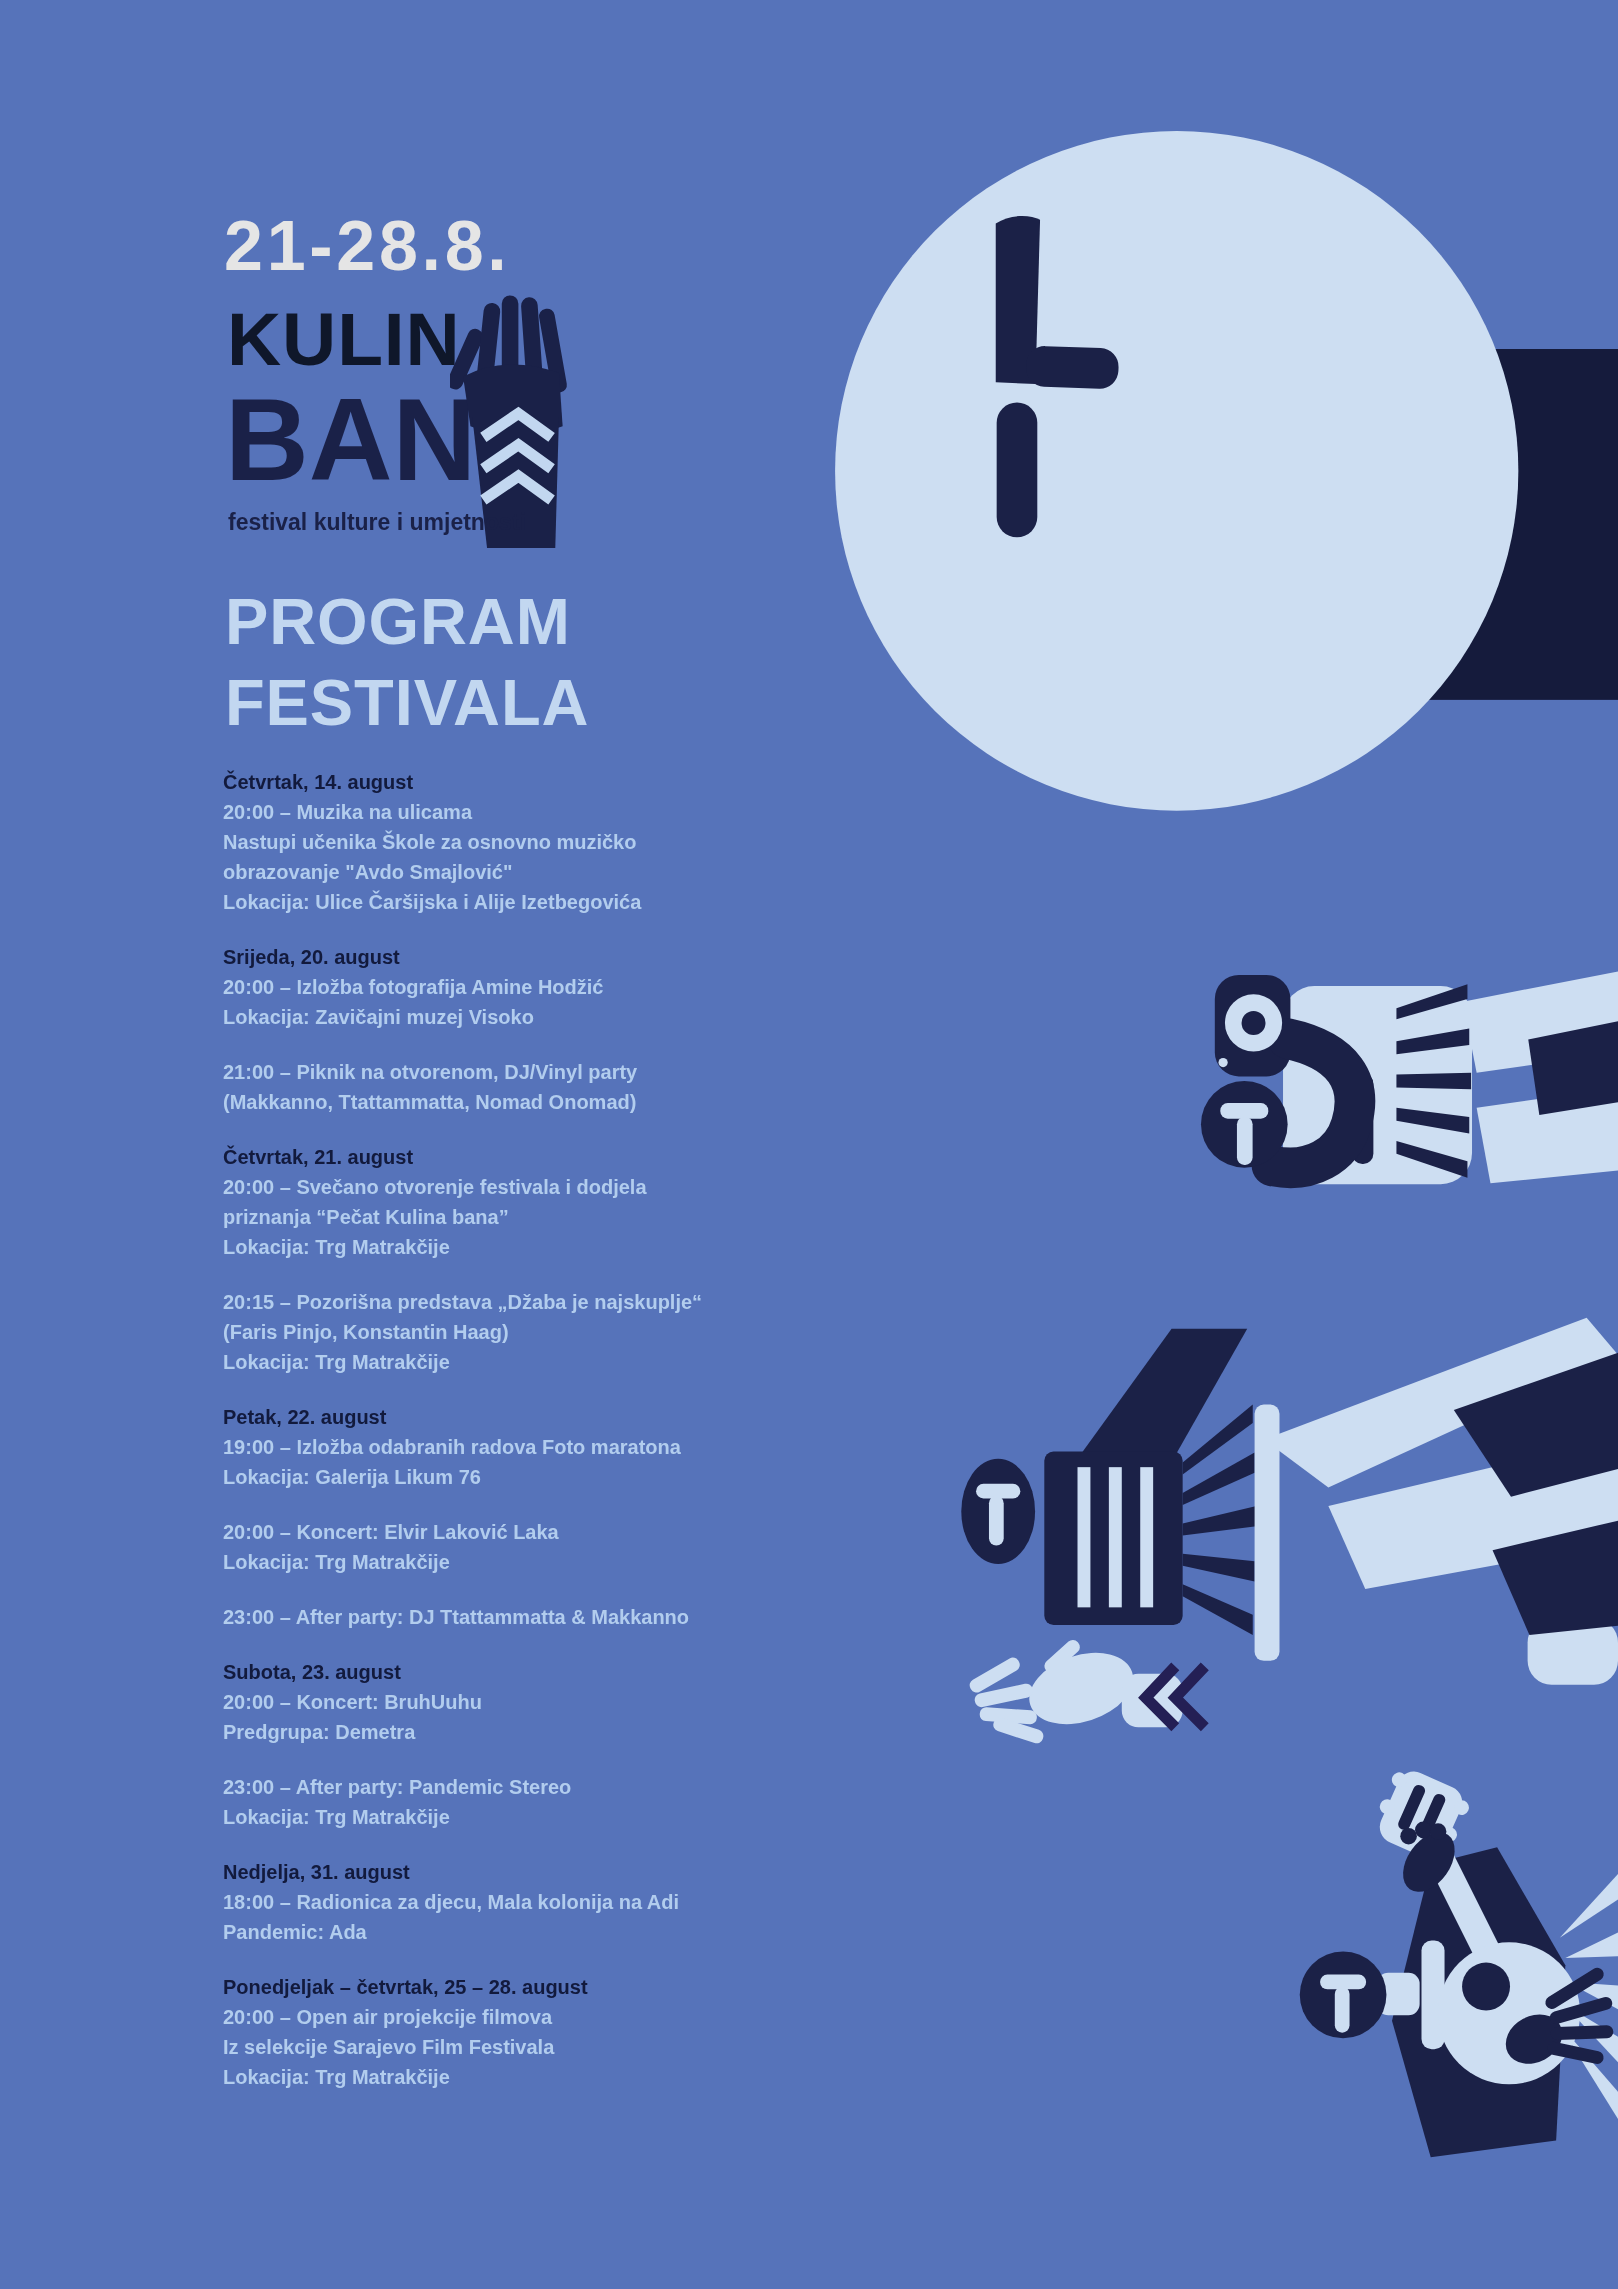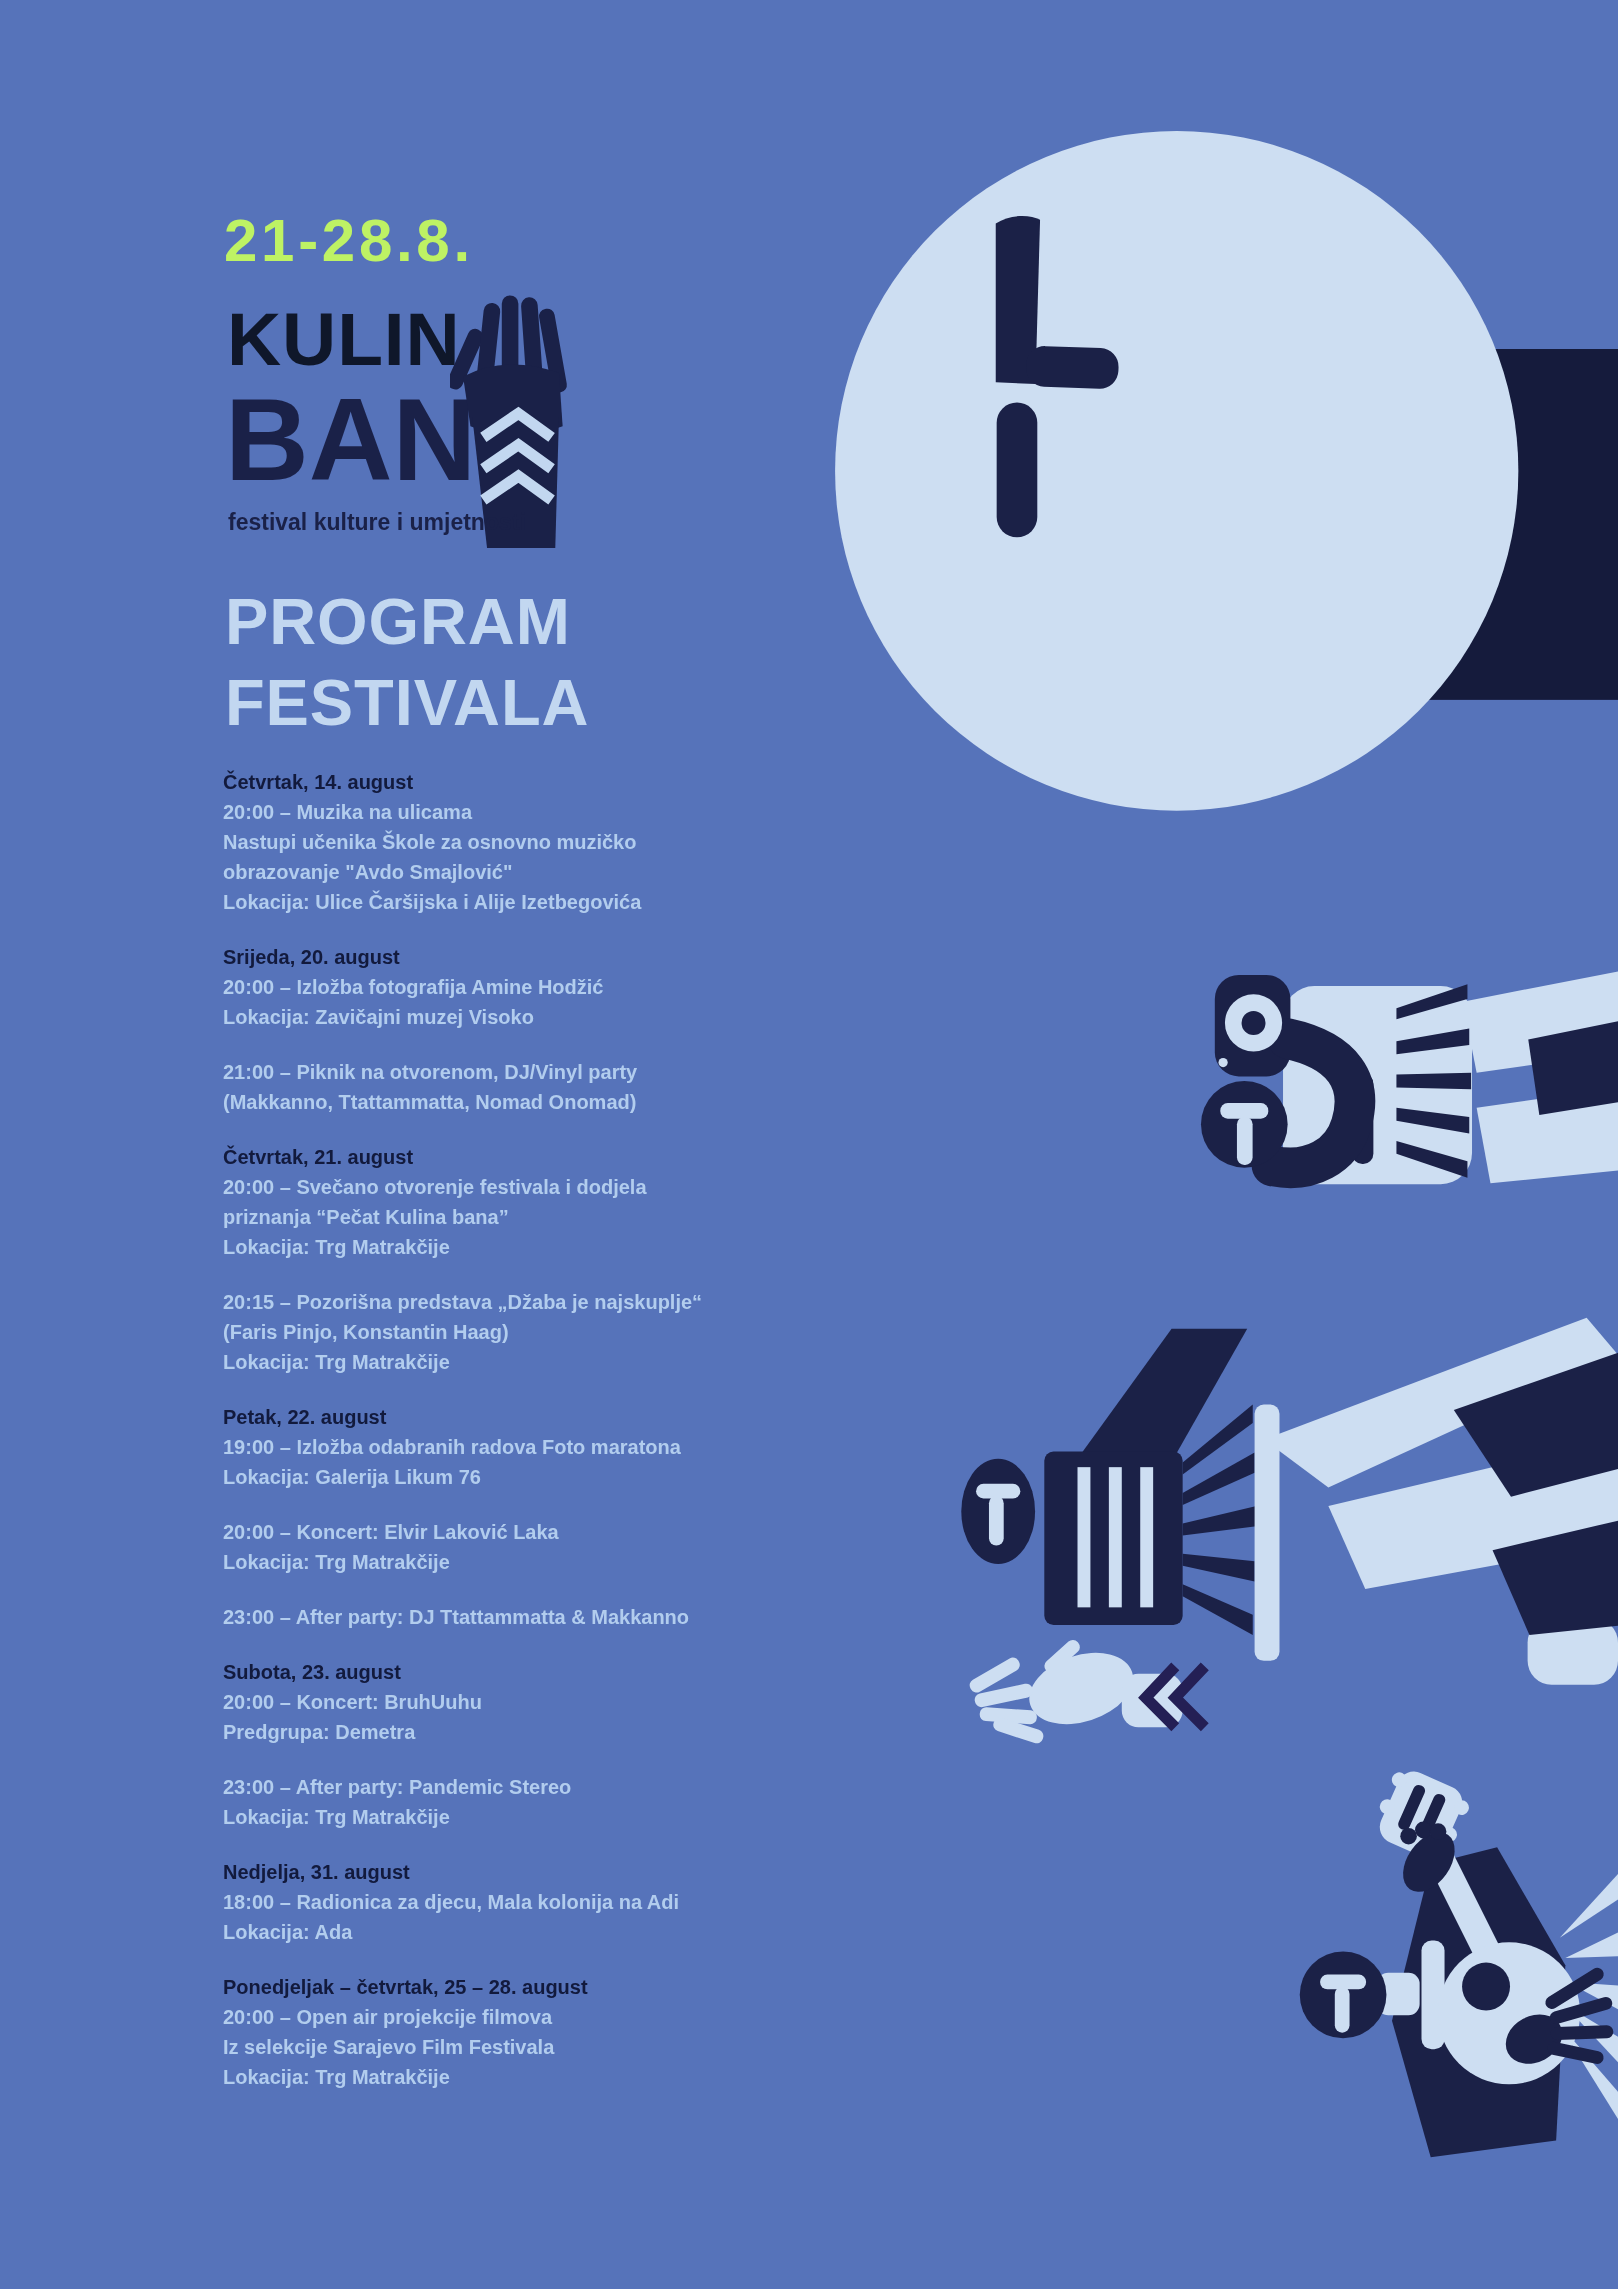--- a/index.html
+++ b/index.html
@@ -7,22 +7,22 @@
     position:relative;
     width:1619px;height:2290px;
     background:#5673ba;
     overflow:hidden;
     font-family:"Liberation Sans", sans-serif;
   }
   .abs{position:absolute;}
   
   .dates{
     left:224px;top:211px;
-    font-size:60px;font-weight:700;letter-spacing:3.7px;
-    color:#bef264;line-height:1;
+    font-size:70px;font-weight:700;letter-spacing:3.7px;
+    color:#e5e5e5;line-height:1;
   }
   .title1{
     left:227px;top:302px;
     font-size:75px;font-weight:700;letter-spacing:0.9px;
     color:#0f172a;line-height:1;
   }
   .title2{
     left:225px;top:382px;
     font-size:116px;font-weight:700;letter-spacing:0px;
     color:#1a2148;line-height:1;
@@ -152,21 +152,21 @@
         </div>
         <div class="block">
           <div class="line">23:00 – After party: Pandemic Stereo</div>
           <div class="line">Lokacija: Trg Matrakčije</div>
         </div>
       </div>
       <div class="section">
         <div class="block">
           <div class="line day">Nedjelja, 31. august</div>
           <div class="line">18:00 – Radionica za djecu, Mala kolonija na Adi</div>
-          <div class="line">Lokacija: Ada</div>
+          <div class="line">Pandemic: Ada</div>
         </div>
       </div>
       <div class="section">
         <div class="block">
           <div class="line day">Ponedjeljak – četvrtak, 25 – 28. august</div>
           <div class="line">20:00 – Open air projekcije filmova</div>
           <div class="line">Iz selekcije Sarajevo Film Festivala</div>
           <div class="line">Lokacija: Trg Matrakčije</div>
         </div>
       </div>

